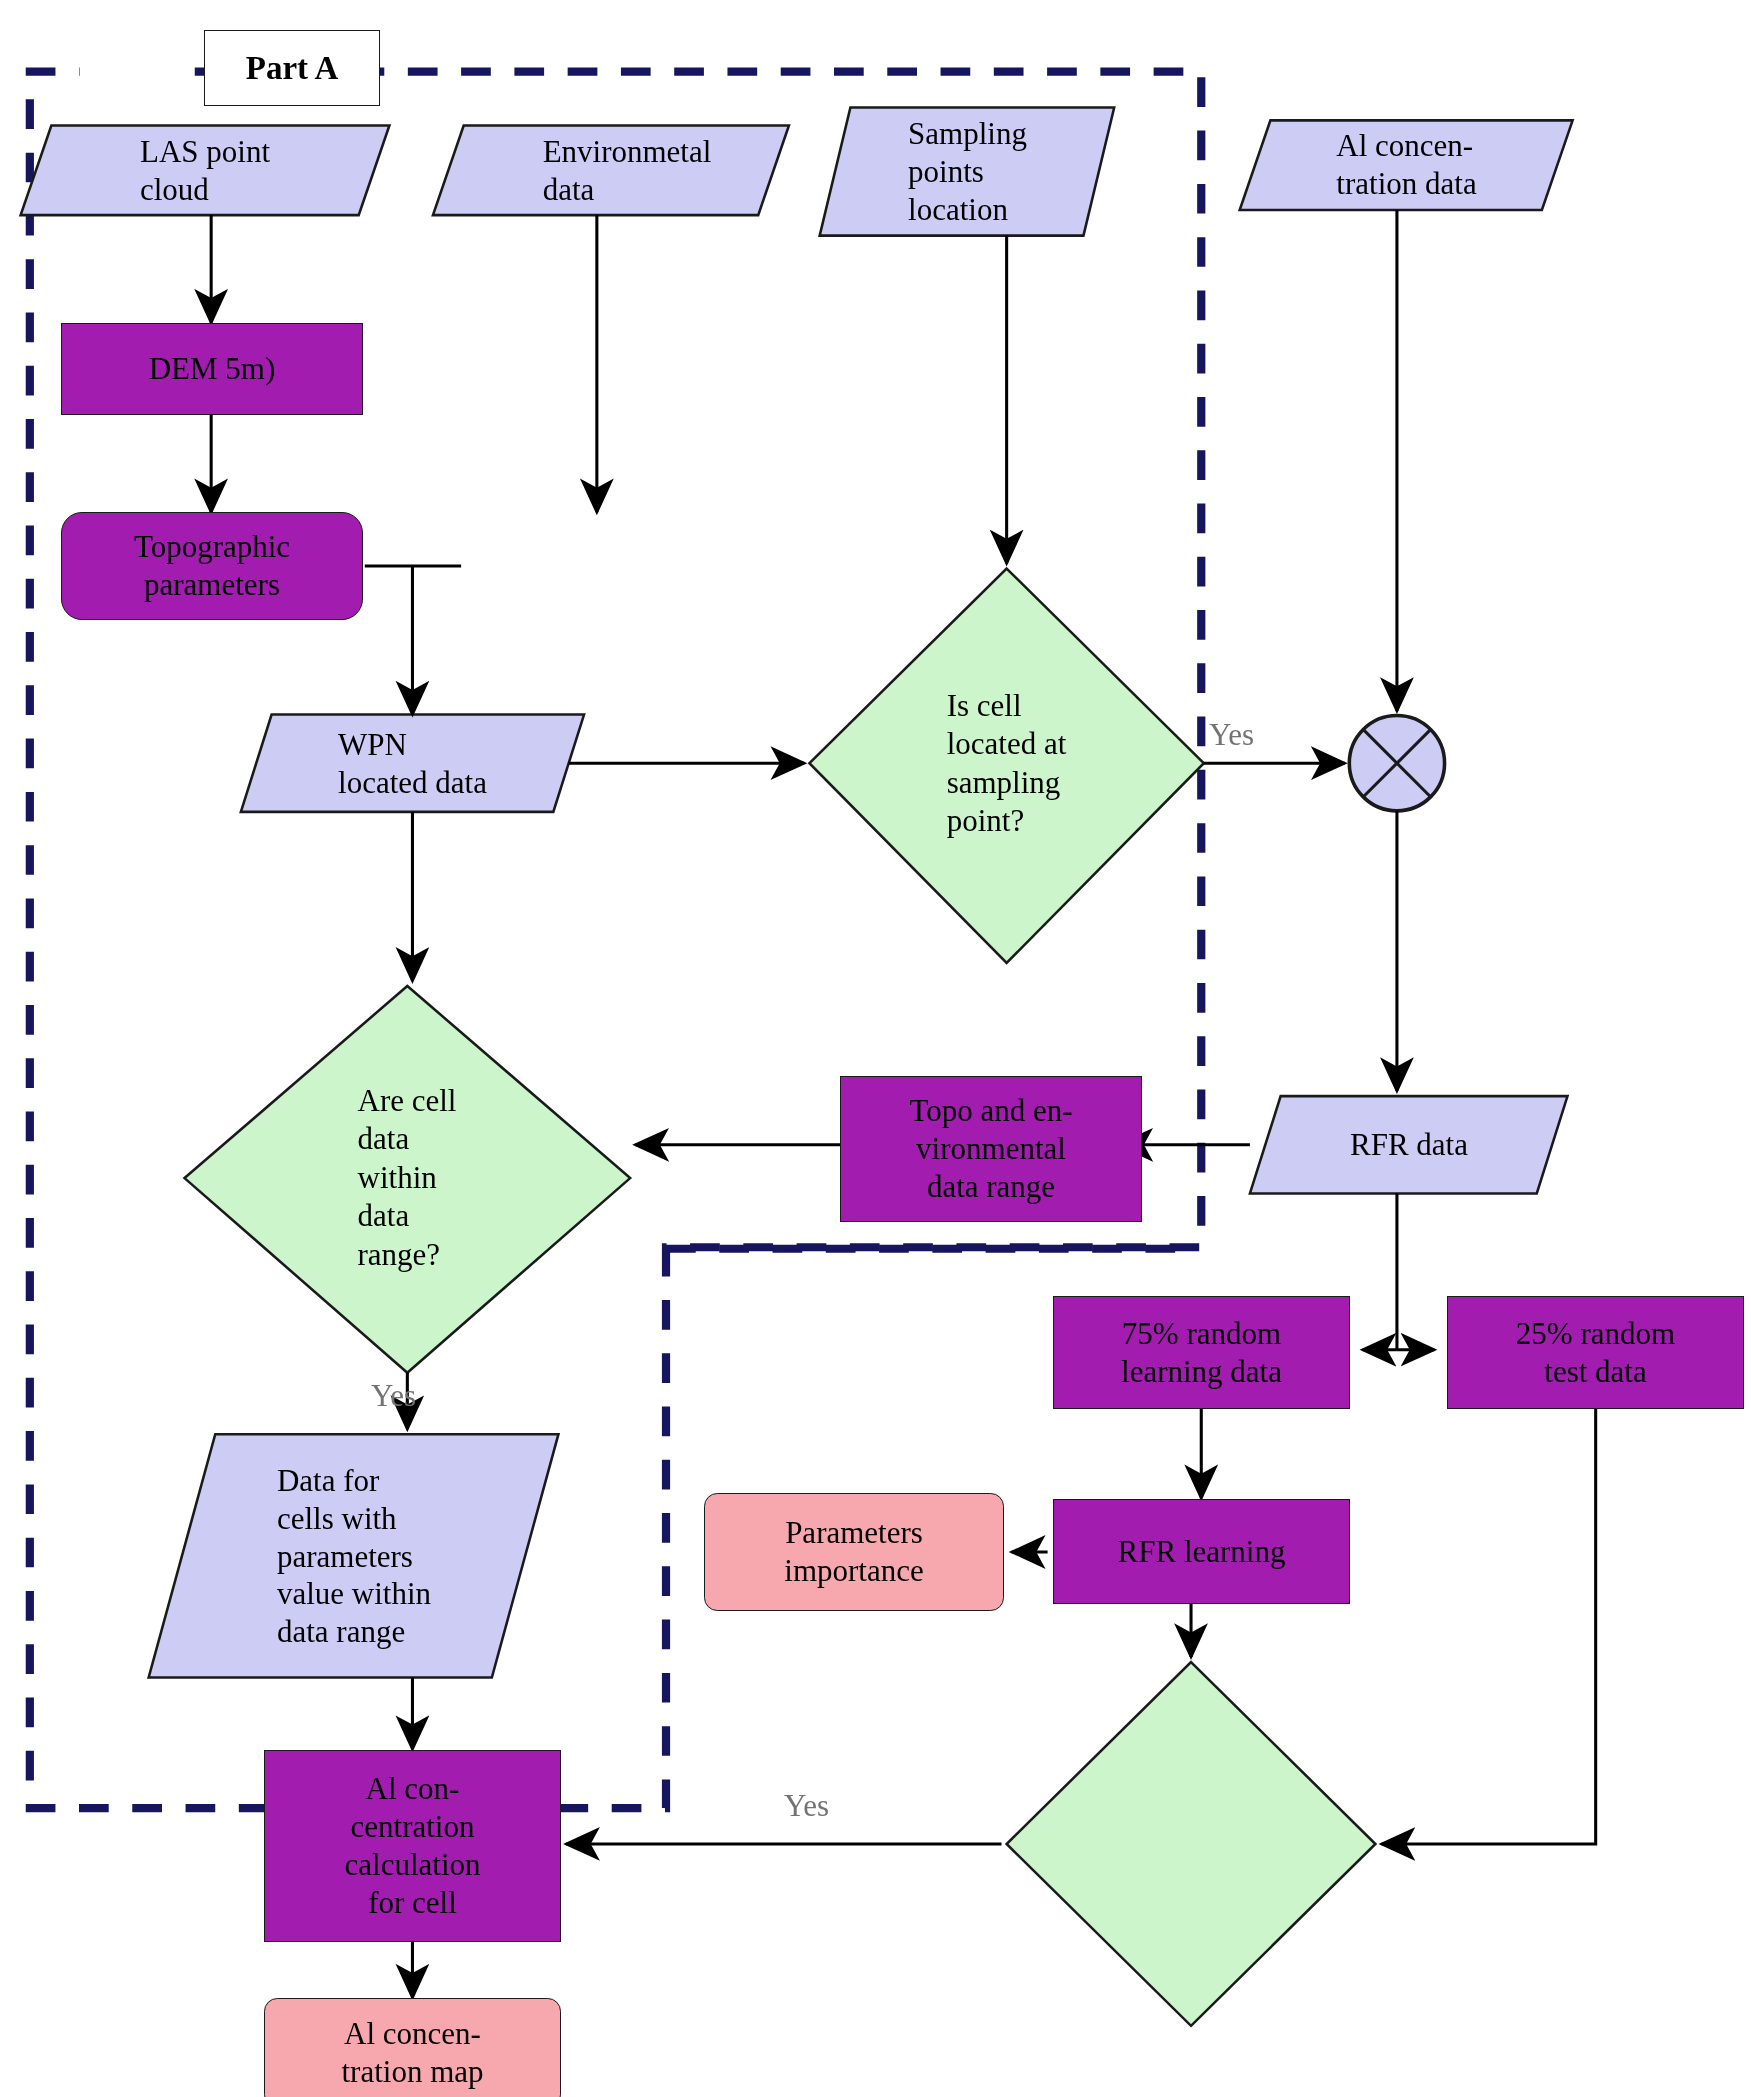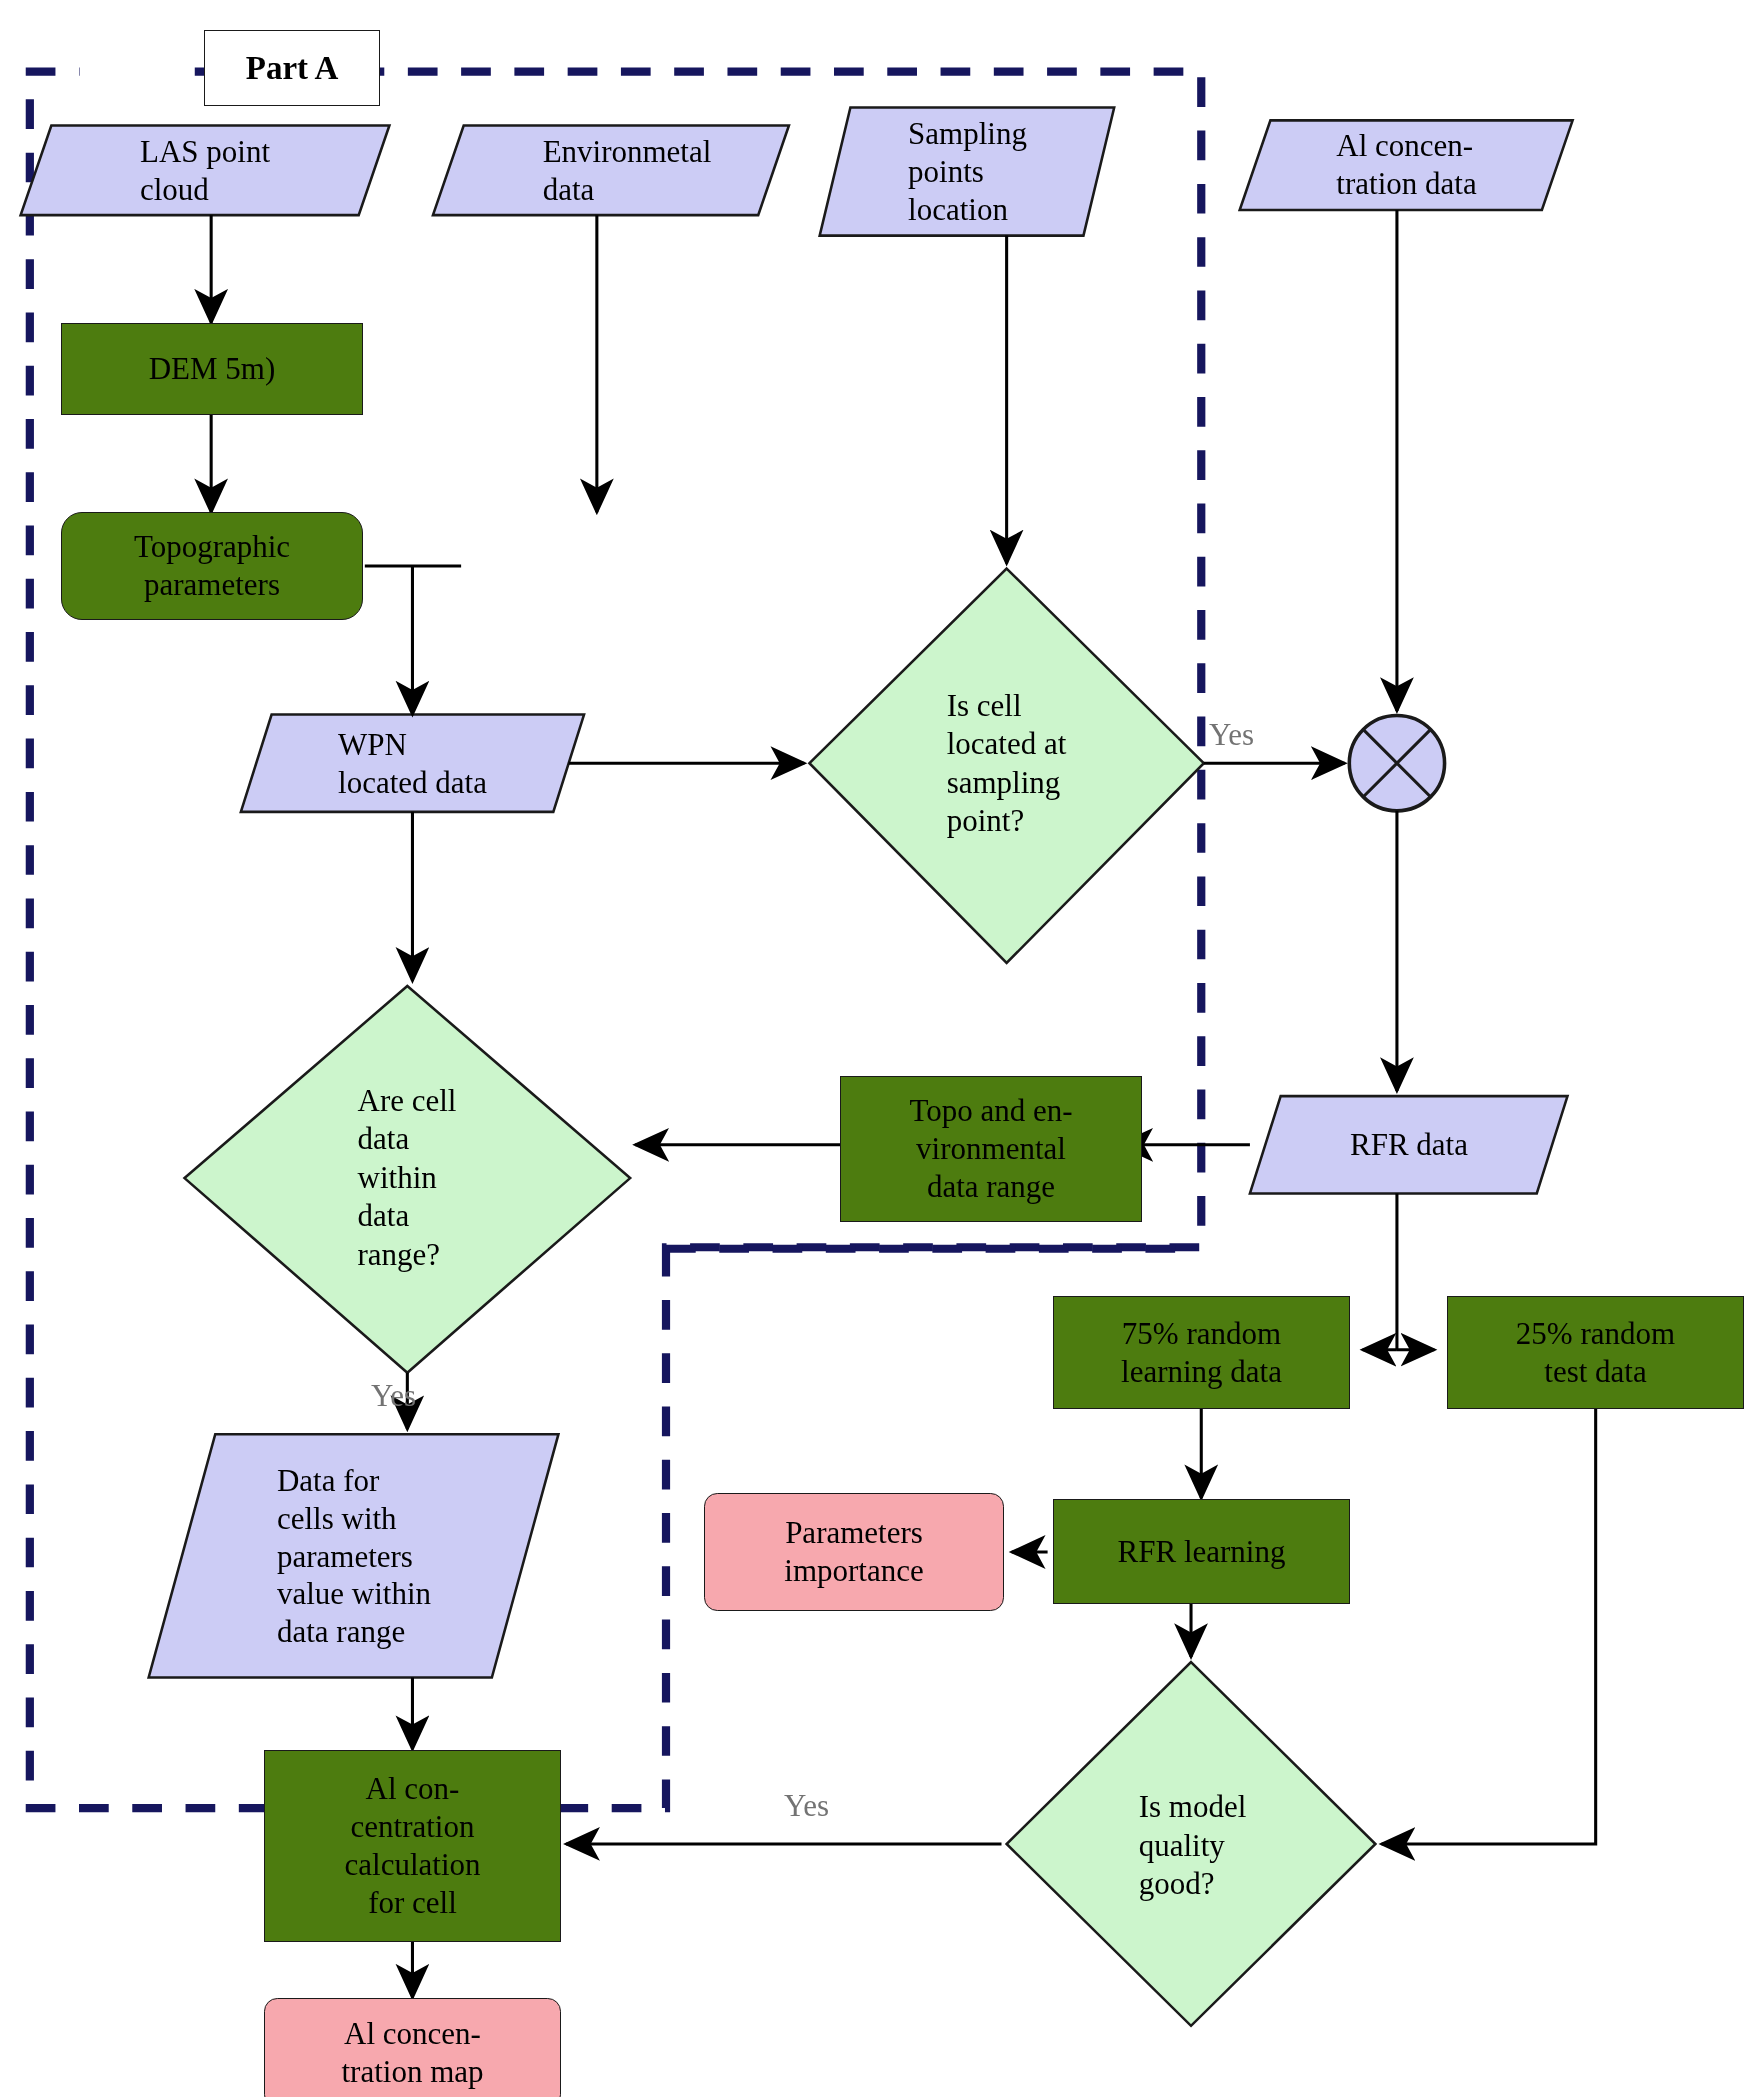--- a/index.html
+++ b/index.html
@@ -2,21 +2,21 @@
 <html style="font-size:8.2px"><head>
 <meta charset="utf-8">
 <style>
   html,body{margin:0;padding:0;background:#ffffff;}
   #stage{position:relative;width:1751px;height:2097px;background:#fff;
          font-family:Liberation Serif, serif;overflow:hidden;}
   svg.layer{position:absolute;left:0;top:0;width:1751px;height:2097px;pointer-events:none;}
   .node{position:absolute;display:flex;align-items:center;justify-content:center;
         text-align:center;color:#000;box-sizing:border-box;}
   .node .txt{display:block;line-height:1.22;white-space:pre-line;}
-  .rect{border:1.5px solid #1a1a1a;background:#4d7c0f;}
+  .rect{border:1.5px solid #1a1a1a;background:#a21caf;}
   .rounded{border:1.5px solid #1a1a1a;background:#f7a8ae;border-radius:13.3px;}
   .para-wrap{position:absolute;}
   .para-wrap .txt{position:absolute;left:0;top:0;width:100%;height:100%;
         display:flex;align-items:center;justify-content:center;white-space:pre-line;
         line-height:1.22;z-index:2;}
   .dia-wrap{position:absolute;}
   .dia-wrap .txt{position:absolute;left:0;top:0;width:100%;height:100%;
         display:flex;align-items:center;justify-content:center;white-space:pre-line;
         line-height:1.24;z-index:2;}
   .edgelabel{position:absolute;color:#737373;white-space:nowrap;}
@@ -229,25 +229,20 @@
   </div>
 
   <div class="dia-wrap" style="left:266px;top:1055px;width:282px;height:246px;">
     <span class="txt f60">Are cell
 data
 within
 data
 range?</span>
   </div>
 
-  <div class="dia-wrap" style="left:1053px;top:1760px;width:279px;height:172px;">
-    <span class="txt f60">Is model
-quality
-good?</span>
-  </div>
 
   <div class="edgelabel f60" style="left:1209px;top:717px;">
     <span>Yes</span>
   </div>
 
   <div class="edgelabel f60" style="left:371px;top:1378px;">
     <span>Yes</span>
   </div>
 
   <div class="edgelabel f60" style="left:784px;top:1788px;">

